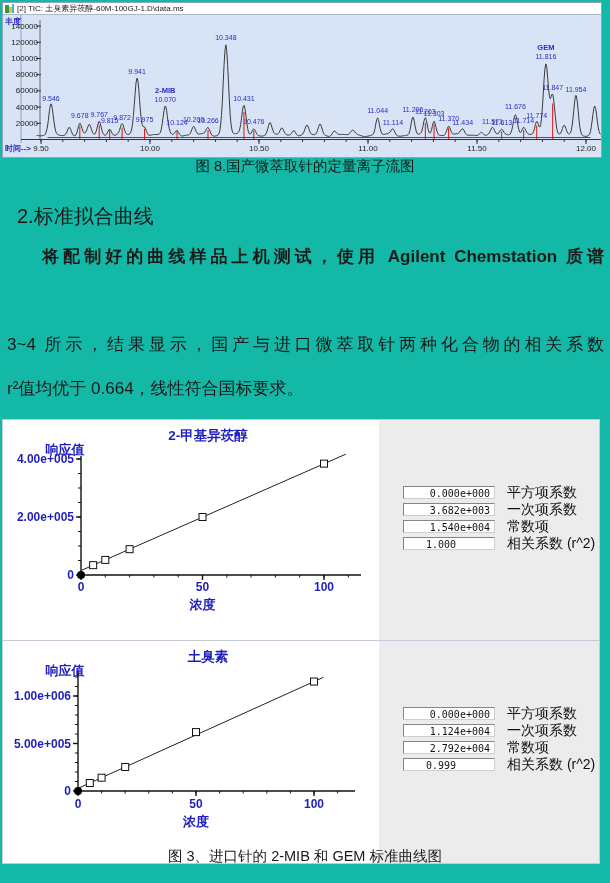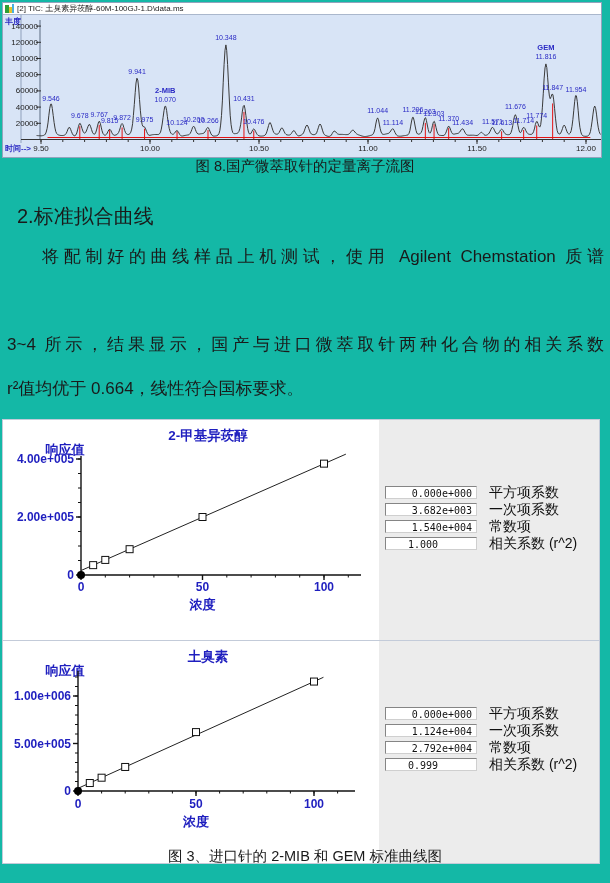--- a/index.html
+++ b/index.html
@@ -11,32 +11,32 @@
   .chrom-titlebar{position:absolute;left:0;top:0;width:100%;height:12px;background:#ffffff;
                   border-bottom:1px solid #aab7cc;display:flex;align-items:center;box-sizing:border-box;}
   .chrom-titlebar .ttl{font-size:8px;color:#222;margin-left:3px;white-space:nowrap;}
   .chrom-icon{display:inline-block;margin-left:2px;line-height:0;}
   #chrom-svg{position:absolute;left:0;top:12px;}
   
   .caption{position:absolute;left:0;width:610px;text-align:center;font-size:14.5px;color:#1a1a1a;}
   .heading{position:absolute;left:9px;font-size:20px;margin-left:8px;}
   .pline{position:absolute;left:7px;width:597px;font-size:17px;white-space:nowrap;box-sizing:border-box;}
   .jl{text-align:justify;text-align-last:justify;white-space:normal;height:24px;overflow:hidden;}
-  .indent{padding-left:35px;}
+  .indent{padding-left:35px;font-weight:bold;}
   
   .panel{position:absolute;left:2px;width:598px;height:224px;border:1px solid #c3cbd9;
          background:#ffffff;box-sizing:border-box;}
   .graybox{position:absolute;top:0;right:0;width:220px;height:100%;background:#ececec;}
   .cal-svg{position:absolute;left:0;top:0;}
   .coef-table{position:absolute;left:382px;top:66px;}
   .coef-row{display:flex;align-items:center;margin-bottom:4px;height:13px;}
   .coef-box{width:92px;height:13px;line-height:13px;background:#fff;border:1px solid #858585;
             border-bottom-color:#cfcfcf;border-right-color:#cfcfcf;
             font-family:"DejaVu Sans Mono",monospace;font-size:10px;color:#111;
-            text-align:right;padding-right:4px;box-sizing:border-box;}
+            text-align:right;padding-right:4px;box-sizing:border-box;margin-left:18px;}
   .coef-box.center{text-align:center;padding-right:16px;}
   .coef-label{font-size:14px;color:#111;margin-left:12px;white-space:nowrap;}
 </style>
 </head>
 <body>
 
 <div class="page">
 
   <div class="chrom-window">
     <div class="chrom-titlebar">

